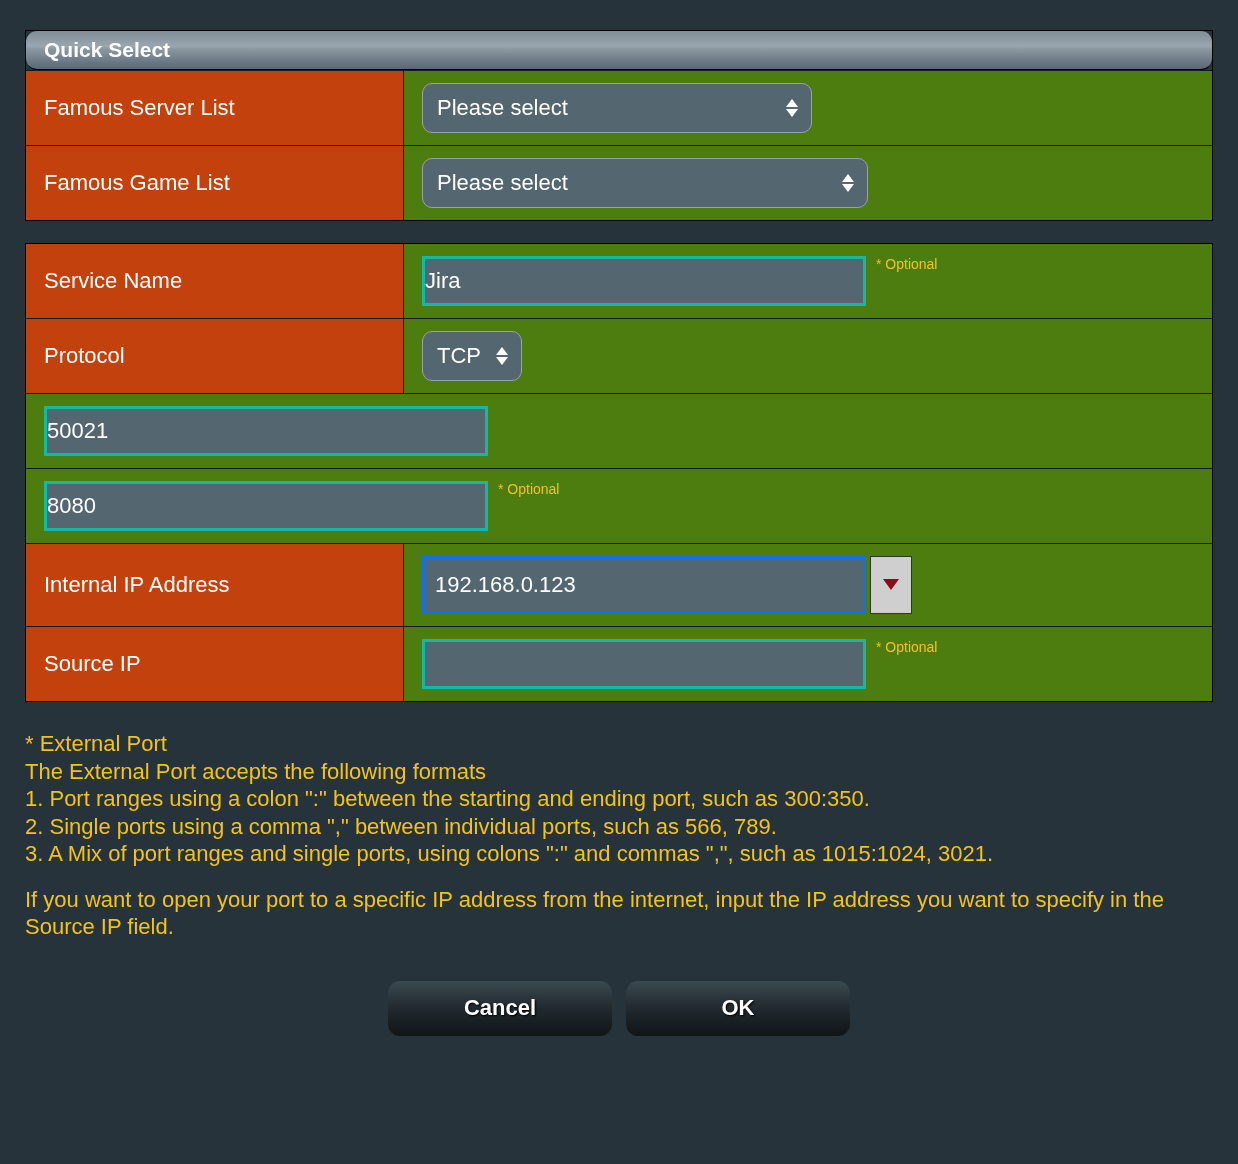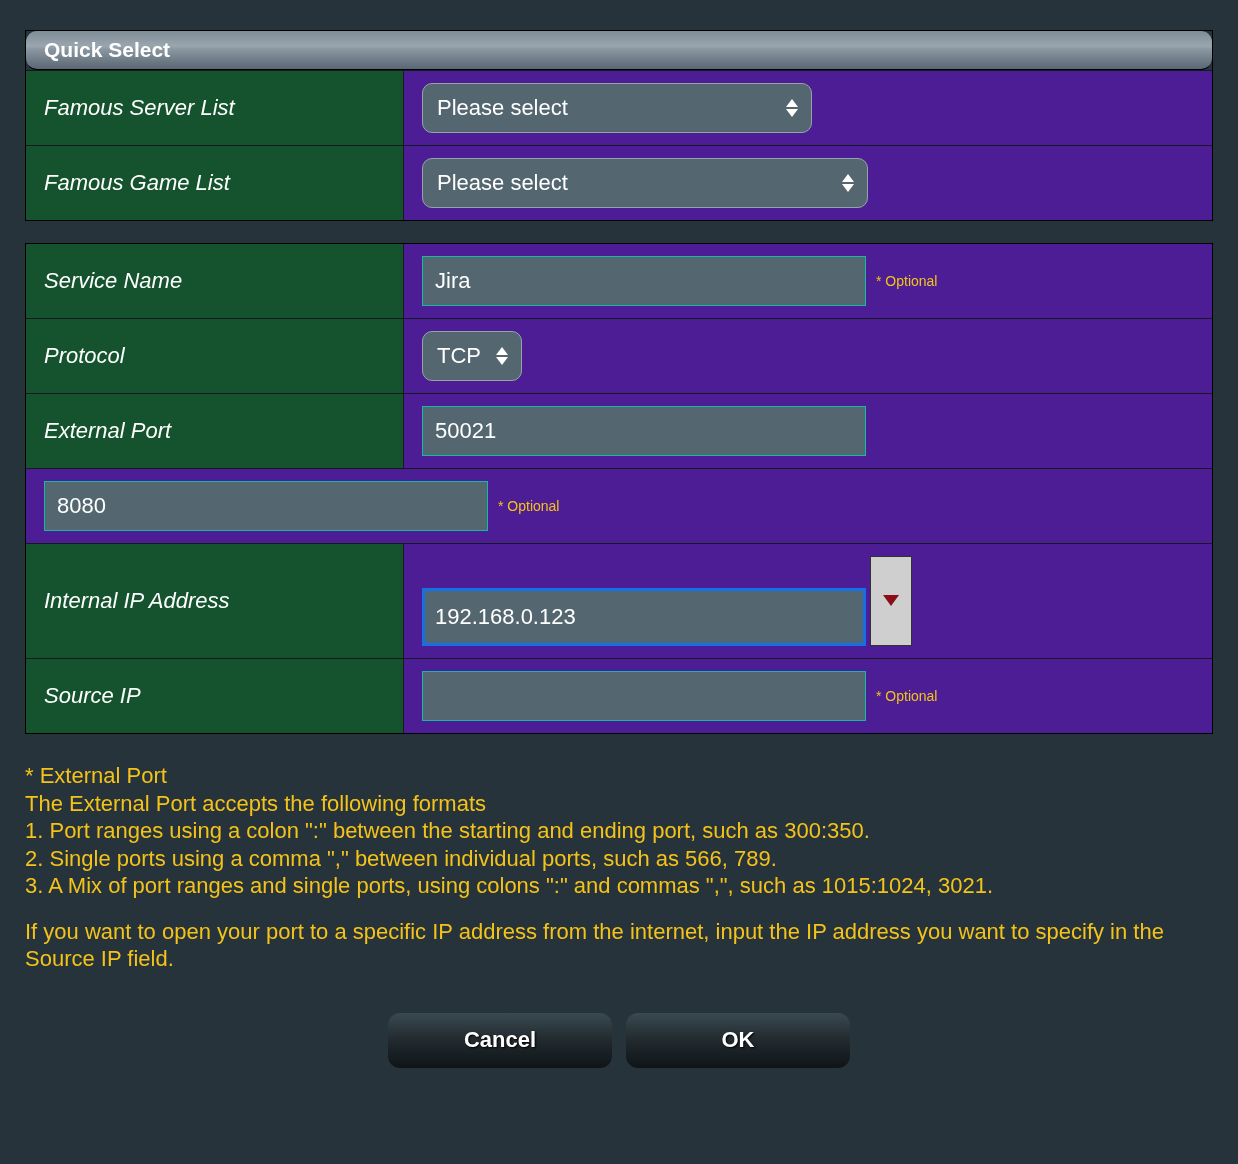--- a/index.html
+++ b/index.html
@@ -24,34 +24,33 @@
     color: #fff;
     border-radius: 11px;
   }
   .row {
     display: flex;
     border-top: 1px solid #141a1f;
   }
   .panel .row:first-of-type { border-top: none; }
   .row-label {
     width: 378px;
-    background: #14532d;
+    background: #c2410c;
     padding: 24px 18px;
     font-size: 22px;
     display: flex;
     align-items: center;
     border-right: 1px solid #141a1f;
-    font-style: italic;
   }
   .row-field {
     flex: 1;
-    background: #4c1d95;
+    background: #4d7c0f;
     padding: 12px 18px;
     display: flex;
-    align-items: center;
+    align-items: flex-start;
     gap: 10px;
   }
   .select-wrap {
     position: relative;
     display: inline-block;
   }
   .select-wrap.rounded .select-box {
     border-radius: 10px;
   }
   .select-box {
@@ -71,32 +70,31 @@
     top: 50%;
     transform: translateY(-50%);
     display: flex;
     flex-direction: column;
     gap: 2px;
     pointer-events: none;
   }
   .select-arrows svg { display: block; }
   .text-input {
     background: #546770;
-    border: 1px solid #14b8a6;
-    color: #fff;
-    font-size: 22px;
-    padding: 10px 12px;
+    border: 3px solid #14b8a6;
+    color: #fff;
+    font-size: 22px;
+    padding: 10px 0;
     width: 444px;
     height: 50px;
     font-family: inherit;
   }
   .text-input.focused {
     border: 3px solid #156fe6;
     padding: 26px 10px;
-    margin-top: 32px;
   }
   .opt-label {
     color: #f4c31a;
     font-size: 14px;
   }
   .ip-combo {
     display: flex;
     align-items: stretch;
   }
   .ip-dd-btn {
@@ -204,21 +202,20 @@
             </svg>
           <svg width="12" height="8">
               <polygon points="0,0 12,0 6,8" fill="#fff"></polygon>
             </svg>
         </span>
       </div>
     </div>
   </div>
 
   <div class="row">
-    <div class="row-label">External Port</div>
     <div class="row-field">
       <input type="text" class="text-input" value="50021" style="">
     </div>
   </div>
 
   <div class="row">
     <div class="row-field">
       <input type="text" class="text-input" value="8080" style="">
       <span class="opt-label">* Optional</span>
     </div>

